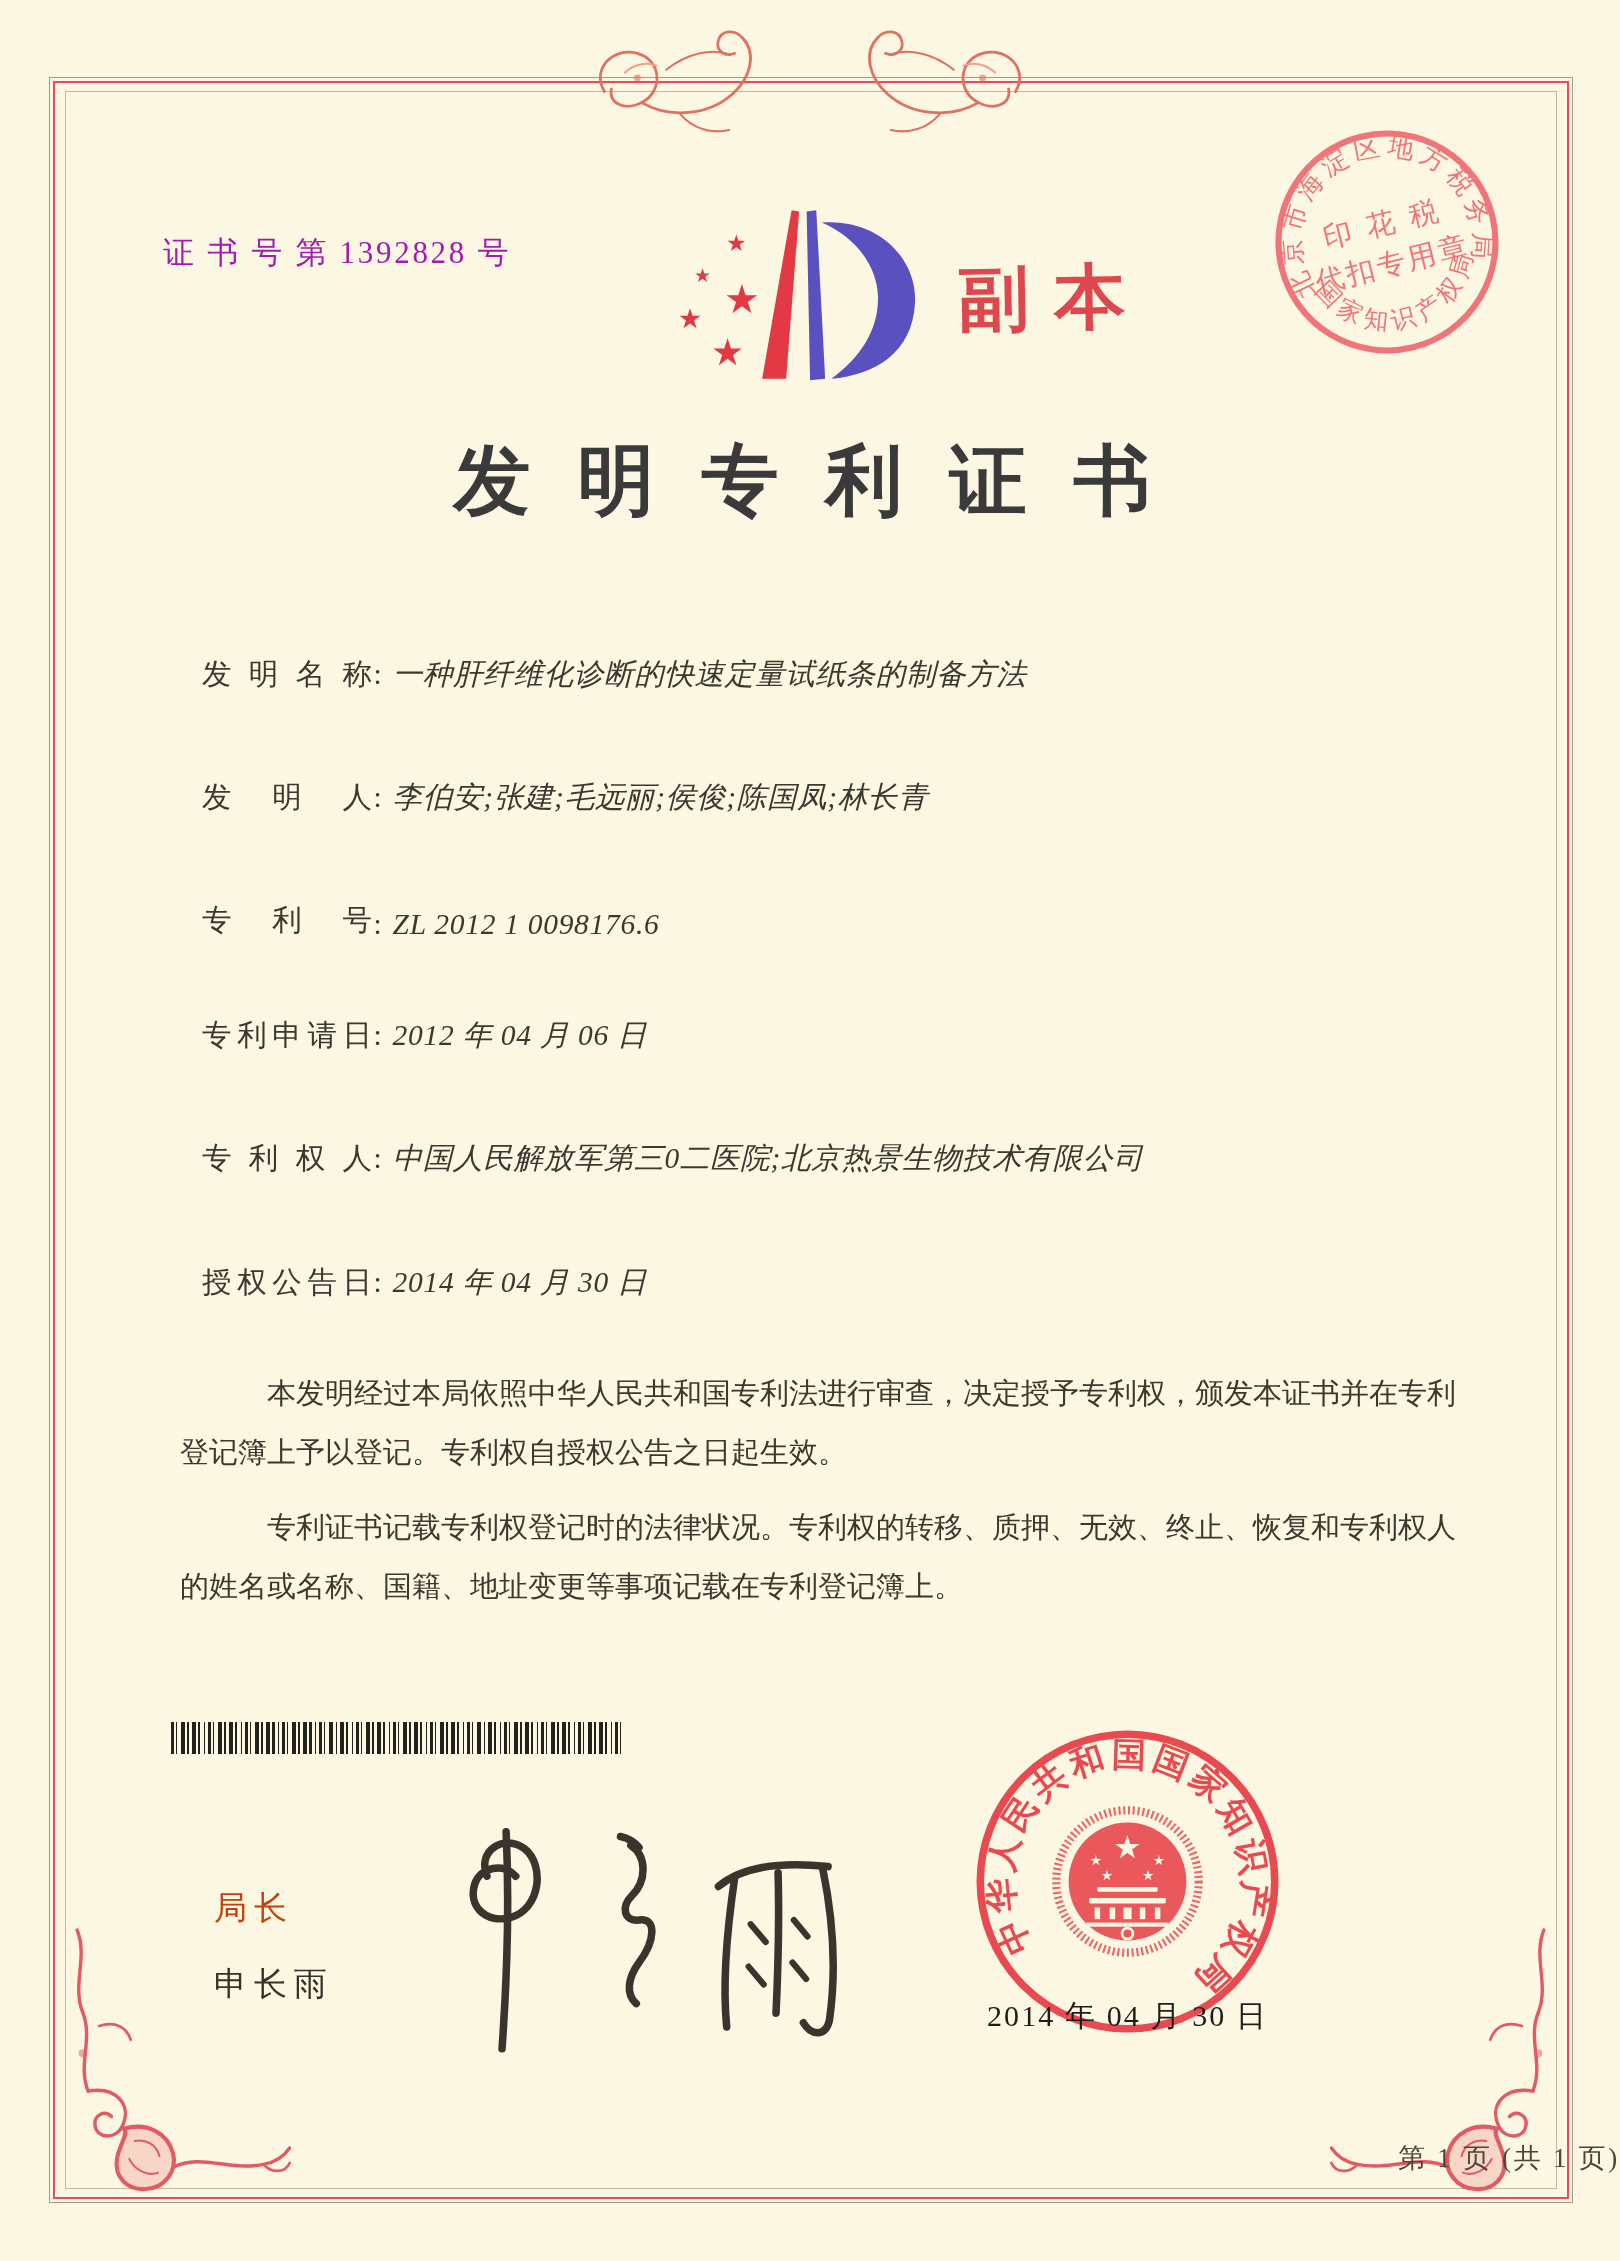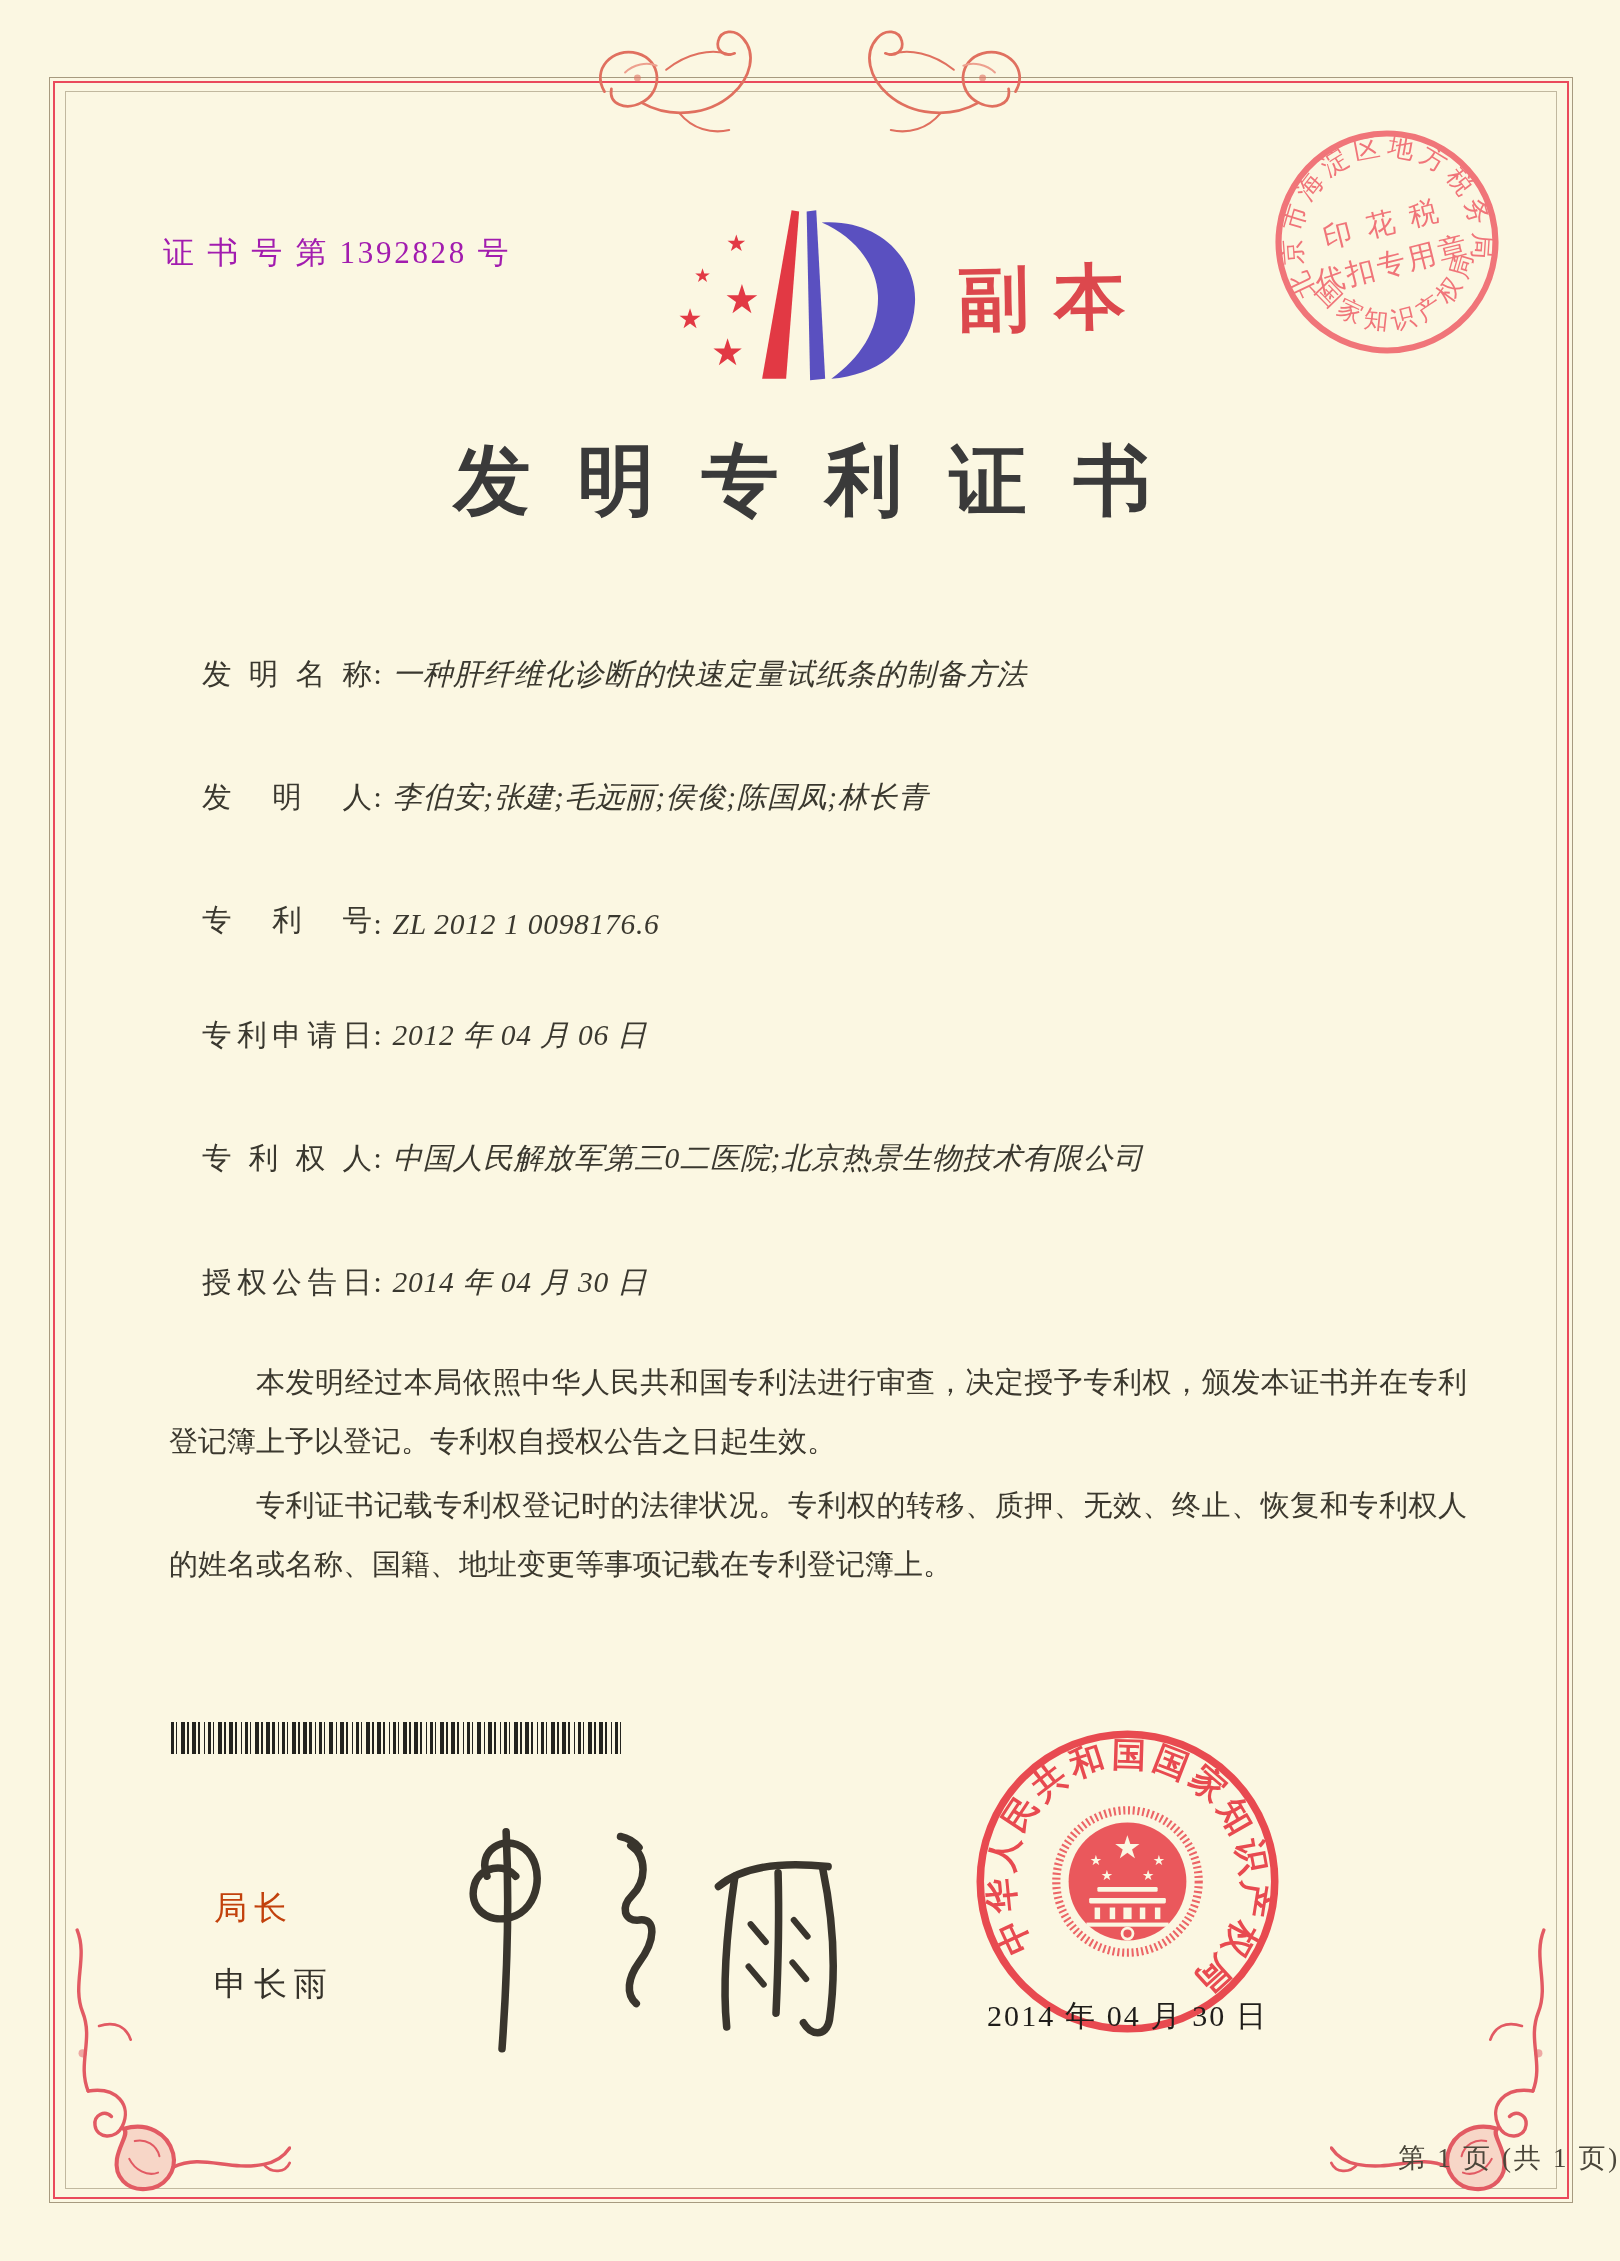--- a/index.html
+++ b/index.html
@@ -48,21 +48,21 @@
   
   .frow{position:absolute;left:202px;font-size:29.5px;color:#3a382f;white-space:nowrap;}
   .flabel{display:inline-block;width:170px;text-align:justify;text-align-last:justify;vertical-align:bottom;}
   .fcolon{margin-left:1.4px;}
   .fvalue{margin-left:11px;letter-spacing:0.7px;font-style:italic;}
   
   .body-text{
     position:absolute;left:165px;top:1349px;width:1306px;
     font-size:29px;line-height:2.05;color:#3b382e;text-align:justify;
   }
-  .body-text p{margin:4px;text-indent:3em;}
+  .body-text p{margin:15px;text-indent:3em;}
   
   .barcode{
     position:absolute;left:171px;top:1722px;width:450px;height:32px;
     background:repeating-linear-gradient(90deg,
       #23231e 0 2.7px, transparent 2.7px 4.8px,
       #23231e 4.8px 6.2px, transparent 6.2px 10.3px,
       #23231e 10.3px 14.4px, transparent 14.4px 16.5px,
       #23231e 16.5px 18px, transparent 18px 21px,
       #23231e 21px 25px, transparent 25px 27.4px,
       #23231e 27.4px 29.5px, transparent 29.5px 33px,

